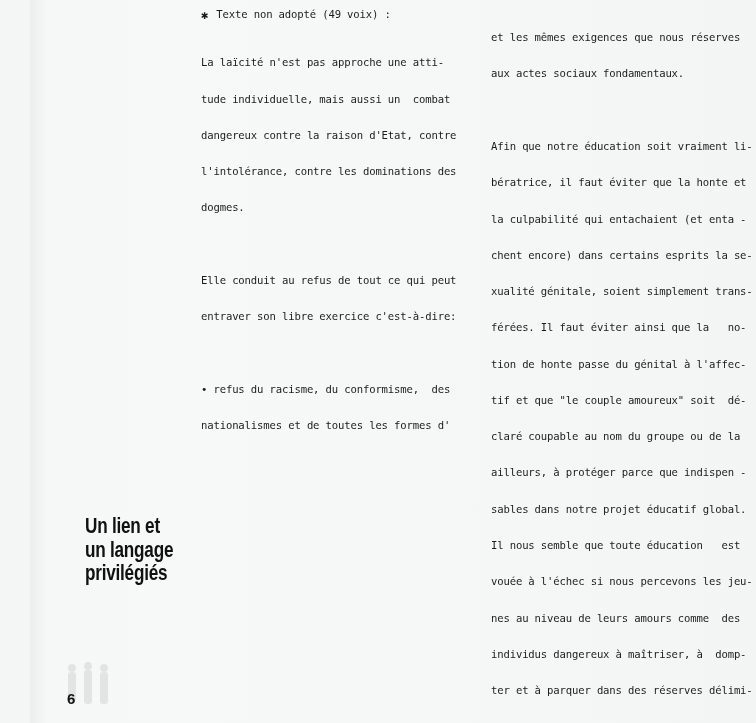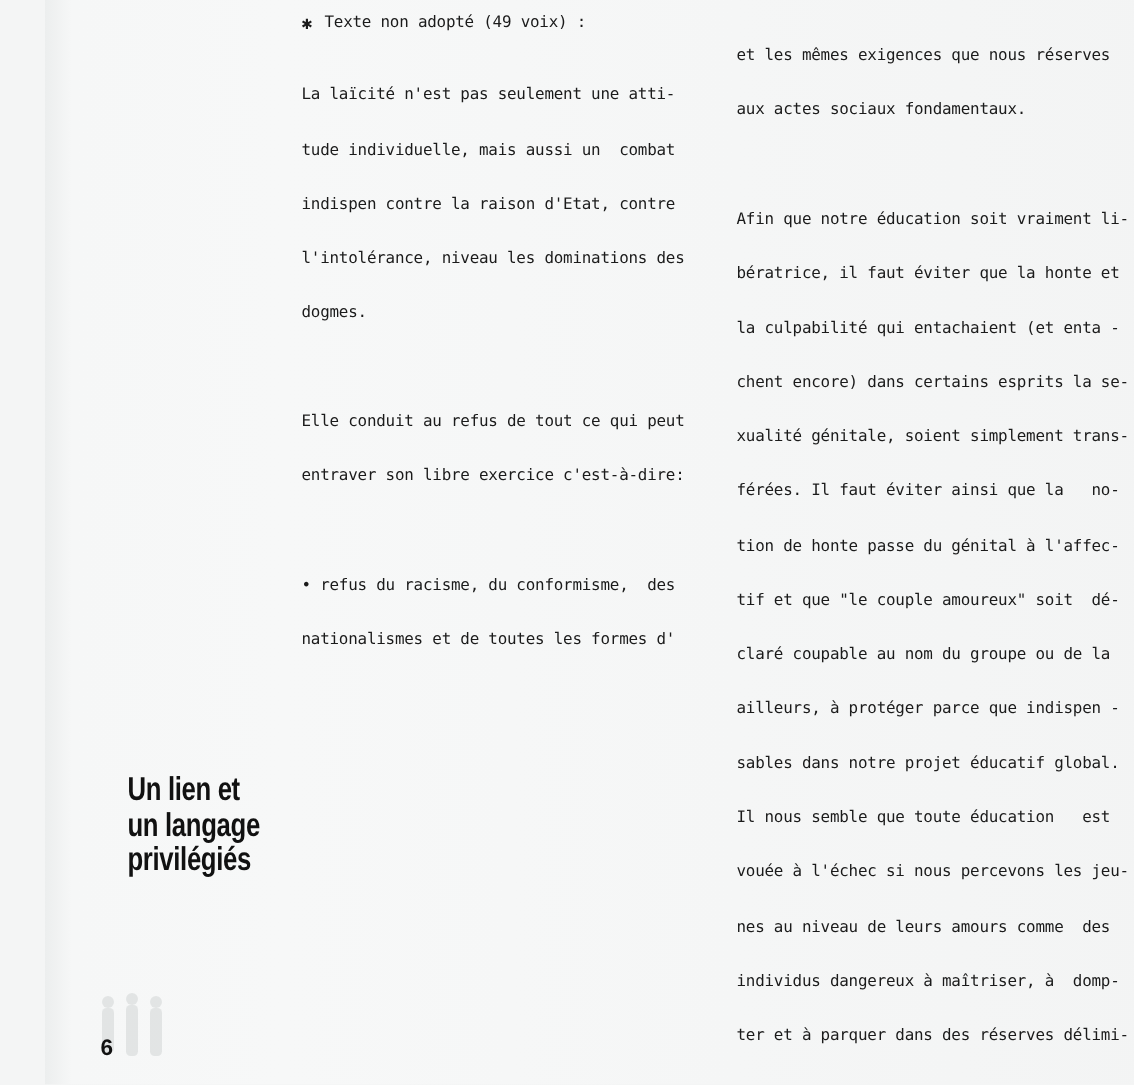--- a/index.html
+++ b/index.html
@@ -50,24 +50,24 @@
 <body>
 
 <div class="page">
 
   <div class="ghost" style="left:40px; top:360px;"></div>
 
   <div class="col col-left">
     <div class="star-note"><span class="star-small">✱</span> <span>Texte non adopté (49 voix) :</span></div>
 
     <div class="para">
-      <span class="line">La laïcité n'est pas seulement une atti-</span>
+      <span class="line">La laïcité n'est pas approche une atti-</span>
       <span class="line">tude individuelle, mais aussi un  combat</span>
-      <span class="line">indispen contre la raison d'Etat, contre</span>
-      <span class="line">l'intolérance, niveau les dominations des</span>
+      <span class="line">dangereux contre la raison d'Etat, contre</span>
+      <span class="line">l'intolérance, contre les dominations des</span>
       <span class="line">dogmes.</span>
     </div>
     <div class="para">
       <span class="line">Elle conduit au refus de tout ce qui peut</span>
       <span class="line">entraver son libre exercice c'est-à-dire:</span>
     </div>
     <div class="para">
       <span class="line">• refus du racisme, du conformisme,  des</span>
       <span class="line">nationalismes et de toutes les formes d'</span>
     </div>

